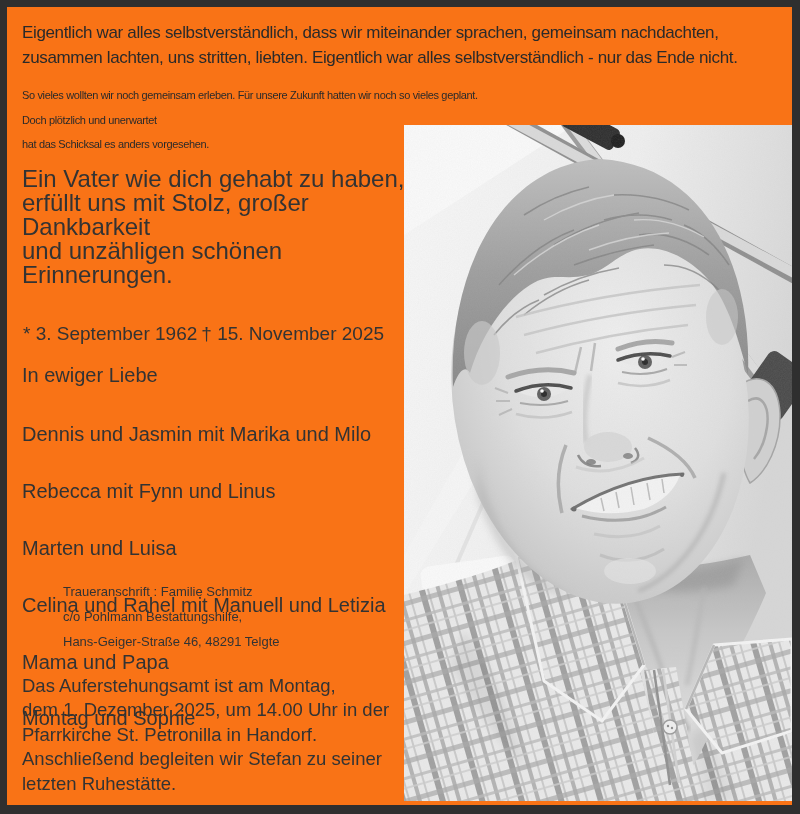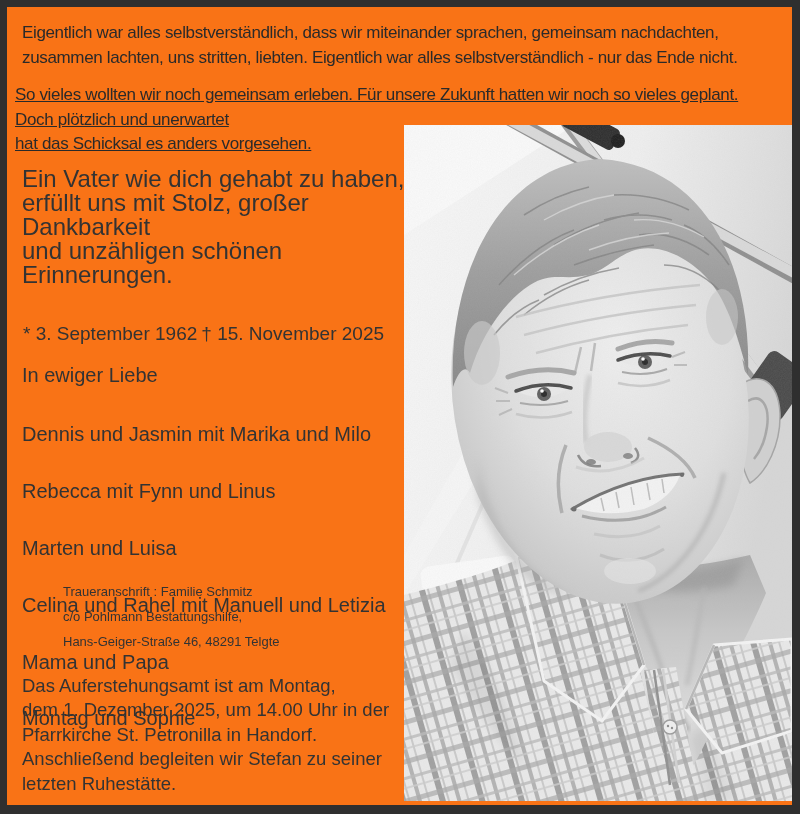--- a/index.html
+++ b/index.html
@@ -10,21 +10,21 @@
     background:#f97316;
     border-style:solid;
     border-color:#2f2f2f;
     border-width:7px 8px 9px 7px;
     font-family:"Liberation Sans",sans-serif;
     color:#262626;
     overflow:hidden;
   }
   .abs{position:absolute;white-space:pre-line;}
   .intro1{left:15px;top:14px;width:770px;font-size:17px;line-height:24.5px;letter-spacing:-0.35px;color:#2a2a2a;}
-  .intro2{left:8px;top:76px;width:770px;font-size:17px;line-height:24.5px;letter-spacing:-0.35px;color:#2a2a2a;text-decoration:underline;}
+  .intro2{left:15px;top:76px;width:770px;font-size:11px;line-height:24.5px;letter-spacing:-0.35px;color:#2a2a2a;}
   .tribute{left:15px;top:160px;width:386px;font-size:24px;line-height:24px;color:#333333;}
   .name{left:14px;top:245px;width:400px;font-size:48px;line-height:52px;font-weight:400;color:#222222;letter-spacing:0.2px;margin:0;white-space:nowrap;}
   .dates{left:16px;top:315px;width:400px;font-size:19px;line-height:24px;color:#333333;white-space:nowrap;}
   .dates .death{margin-left:4px;}
   .closing{left:15px;top:345px;width:386px;font-size:20px;line-height:24px;color:#333333;margin-top:11px;}
   .family{left:15px;top:385px;width:386px;font-size:20px;line-height:28.4px;color:#333333;}
   .address{left:15px;top:572px;width:386px;font-size:13px;line-height:25px;color:#333333;margin-left:41px;}
   .service{left:15px;top:667px;width:382px;font-size:18.5px;line-height:24.4px;color:#333333;}
   .photo{left:397px;top:118px;width:388px;height:676px;white-space:normal;overflow:hidden;}
   .photo svg{display:block;}

